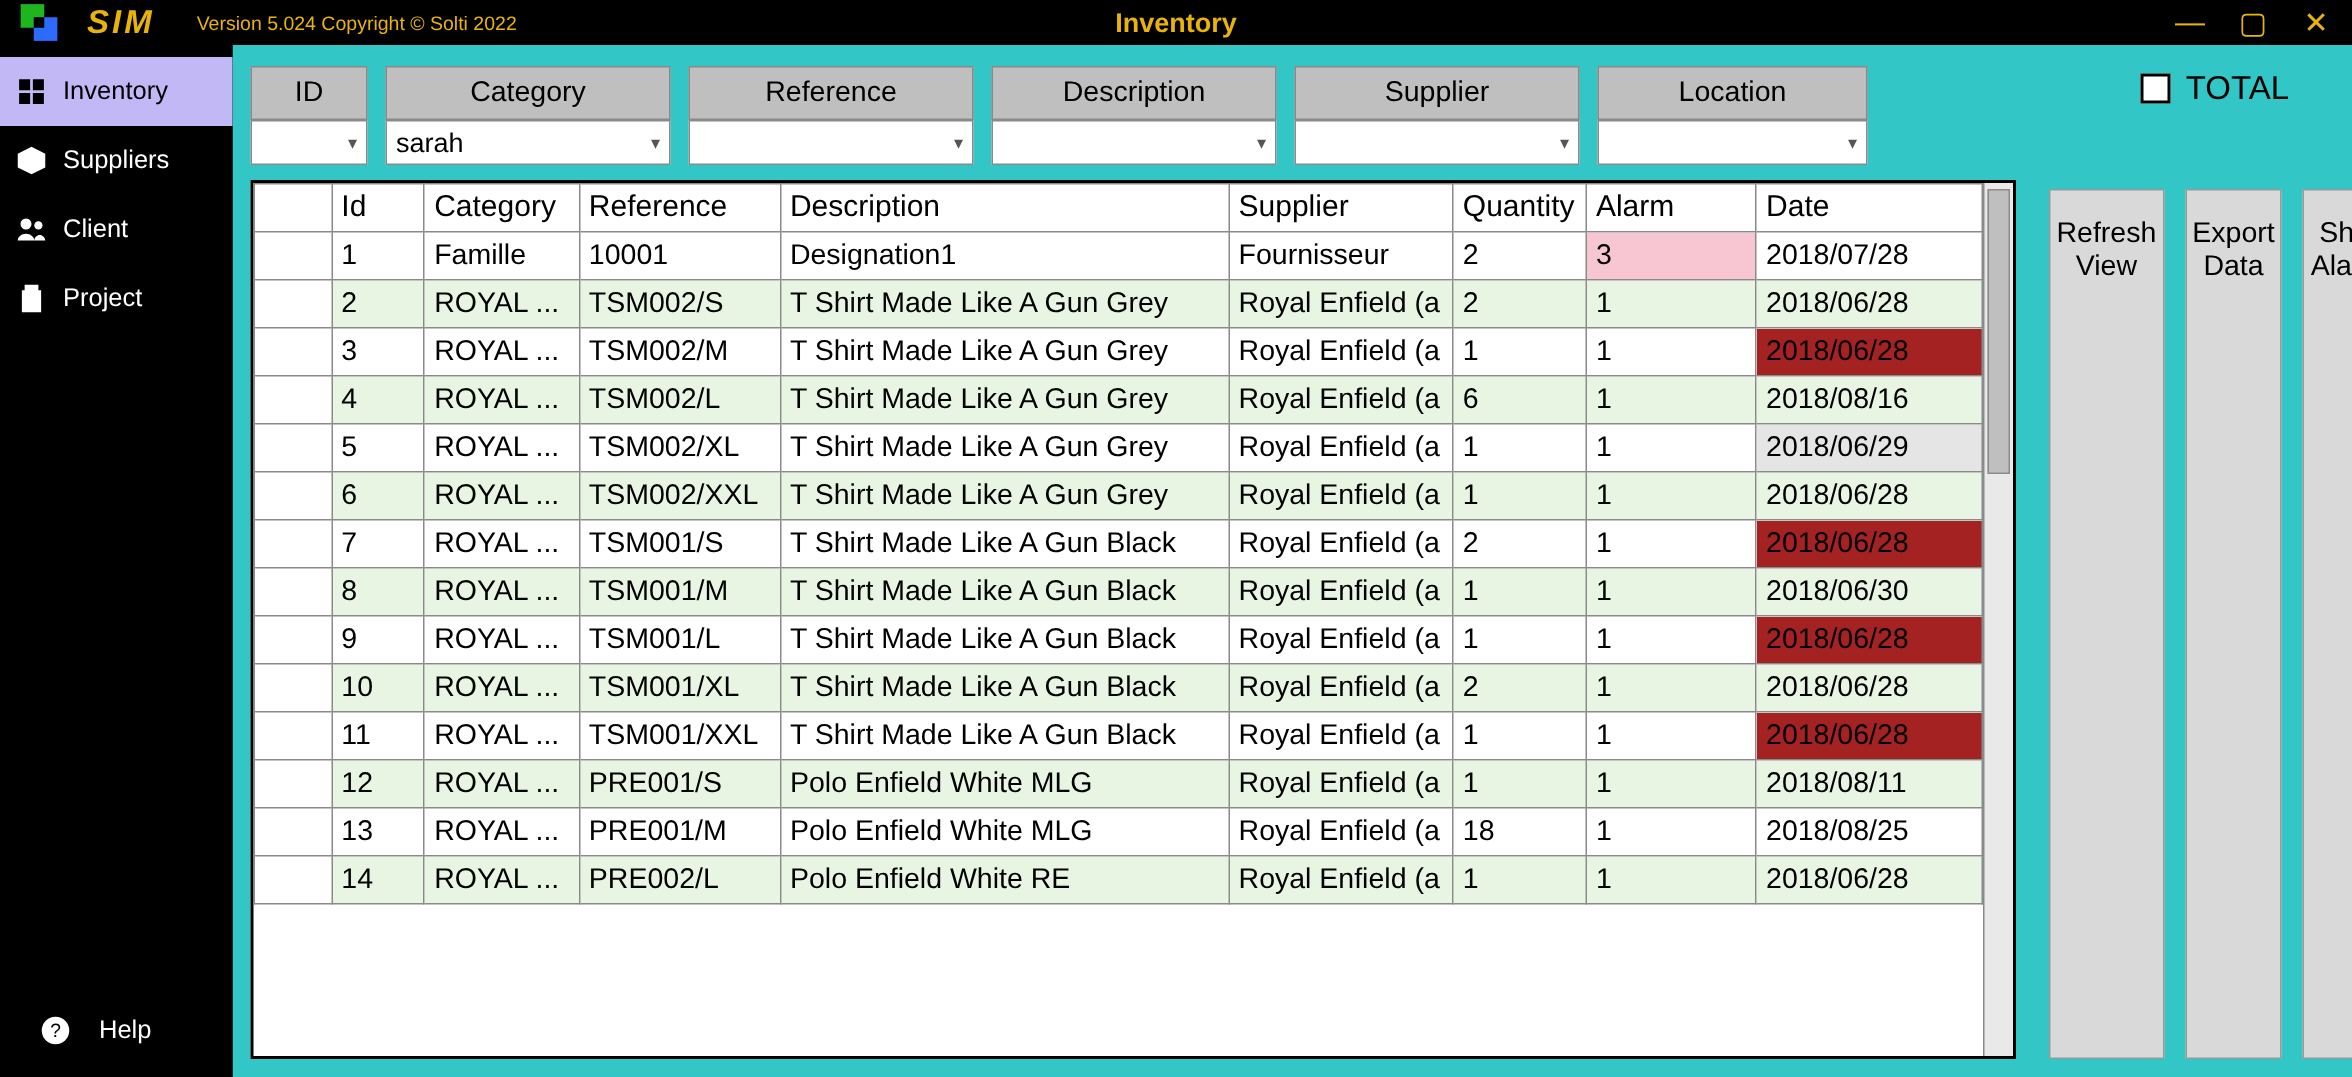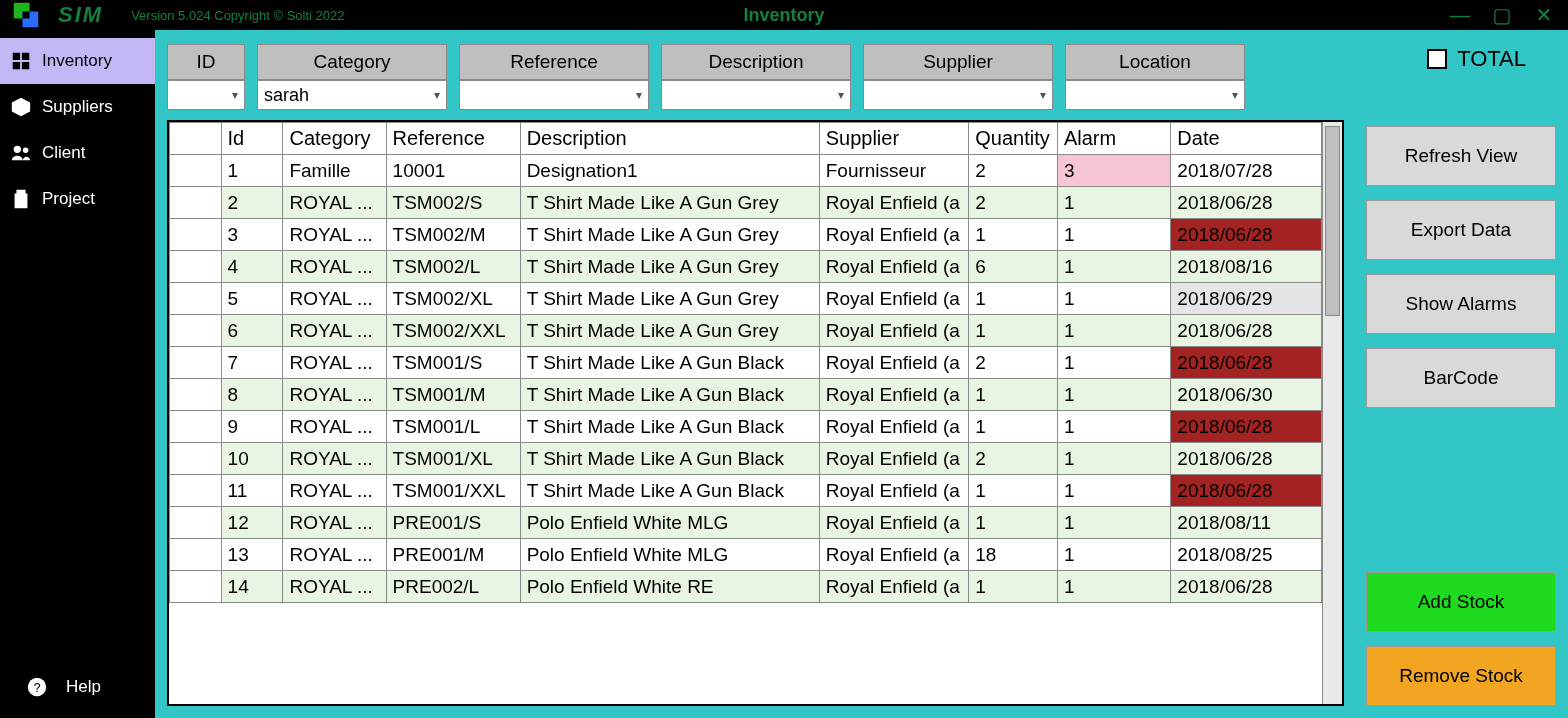--- a/index.html
+++ b/index.html
@@ -1,19 +1,19 @@
 <!DOCTYPE html>
 <html><head>
 <meta charset="utf-8">
 <style>
 * { box-sizing: border-box; margin: 0; padding: 0; font-family: Arial, sans-serif; }
 html, body { width: 1568px; height: 718px; background: #000; overflow: hidden; }
 
 
-.topbar { display: flex; align-items: center; height: 30px; background: #000; color: #15803d; position: relative; }
+.topbar { display: flex; align-items: center; height: 30px; background: #000; color: #eab308; position: relative; }
 .logo { width: 40px; height: 30px; display: flex; align-items: center; justify-content: center; margin-left: 6px; }
 .logo svg { width: 32px; height: 28px; }
 .app-title { font-size: 22px; font-weight: bold; font-style: italic; letter-spacing: 2px; margin-left: 12px; }
 .version { font-size: 13px; margin-left: 28px; }
 .page-title { position: absolute; left: 50%; transform: translateX(-50%); font-size: 18px; font-weight: bold; }
 .win-ctrl { position: absolute; right: 0; top: 0; display: flex; gap: 18px; padding-right: 12px; align-items: center; height: 30px; }
 .win-ctrl span { font-size: 20px; cursor: pointer; display:inline-flex; align-items:center; justify-content:center; width:24px; height:24px; }
 
 
 .main { display: flex; height: calc(718px - 30px); }
@@ -49,21 +49,21 @@
 th { background:#fff; font-weight:normal; font-size:20px; }
 .c-hdrblank { width:50px; }
 .c-id{width:60px;} .c-cat{width:100px;} .c-ref{width:130px;} .c-desc{width:290px;} .c-sup{width:145px;} .c-qty{width:86px;} .c-alm{width:110px;} .c-date{width:146px;}
 tr.evenrow td.green { background:#e9f5e3; }
 td.alarm-pink { background:#f7c6d2; }
 td.date-red { background:#a52222; color:#000; }
 td.date-orange { background:#e5e5e5; }
 .scrollcol { width:20px; background:#e9e9e9; border-left:1px solid #8a8a8a; position:relative; }
 .scrollcol .thumb { position:absolute; top:4px; left:2px; right:2px; height:190px; background:#bfbfbf; border:1px solid #8a8a8a; }
 
-.buttons { width:190px; display:flex; flex-direction:column; gap:14px; padding-top:6px; }
+.buttons { width:190px; display:flex; gap:14px; padding-top:6px; }
 .btn { background:#d9d9d9; border:1px solid #999; text-align:center; padding:18px 4px; font-size:19px; cursor:pointer; }
 .btn.green { background:#1fdb1f; }
 .btn.orange { background:#f2a520; }
 .spacer { flex:1; }
 </style>
 </head>
 <body>
 
 <div class="topbar">
   <div class="logo">

